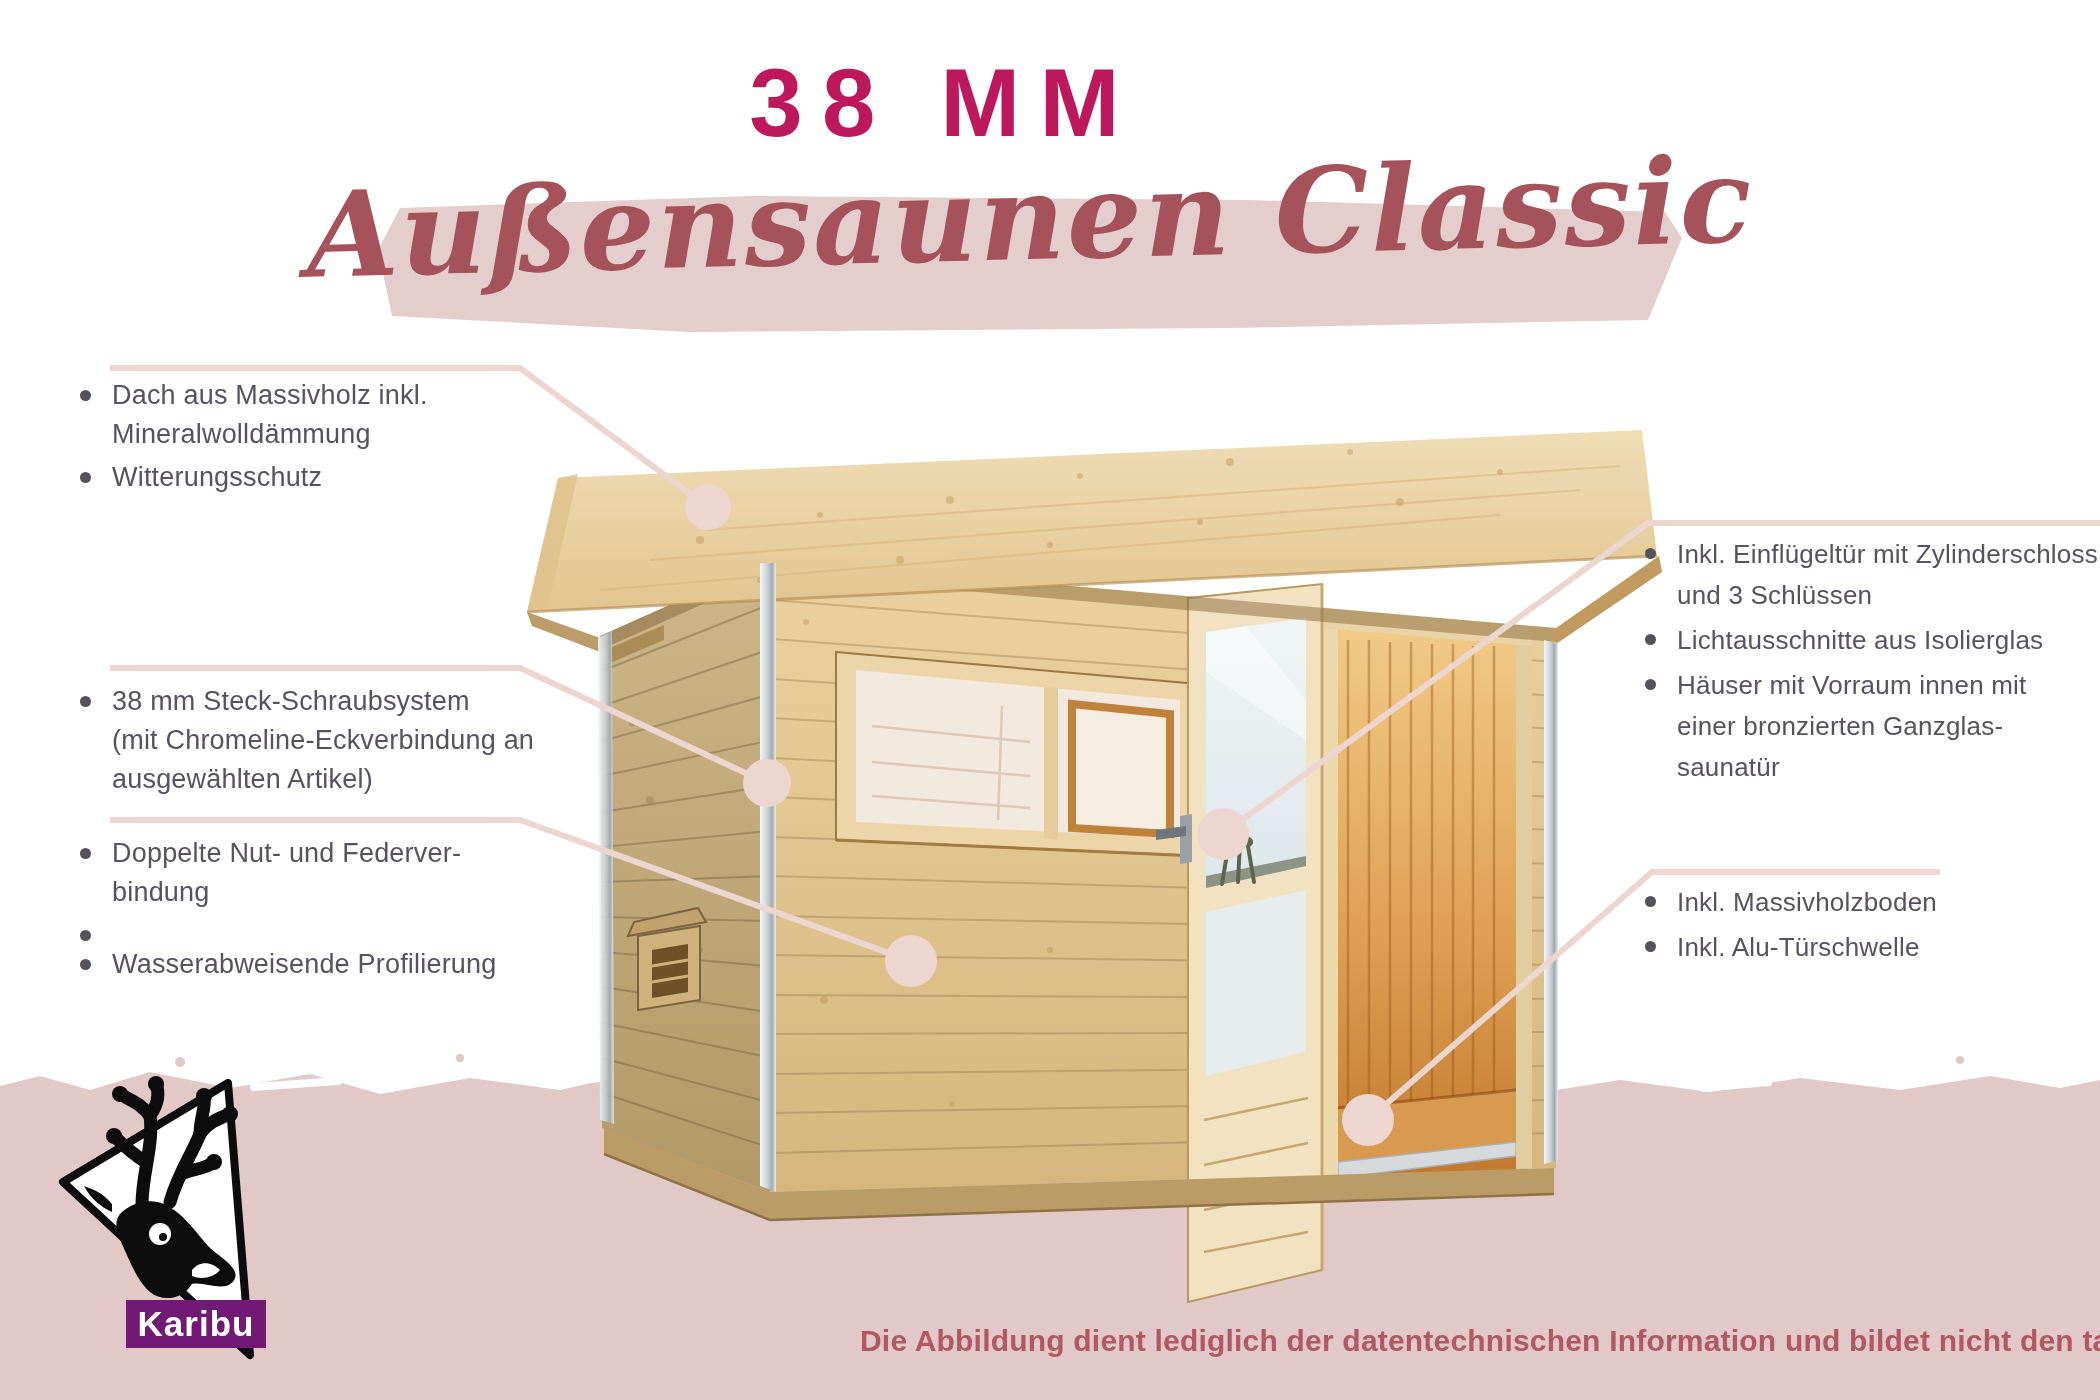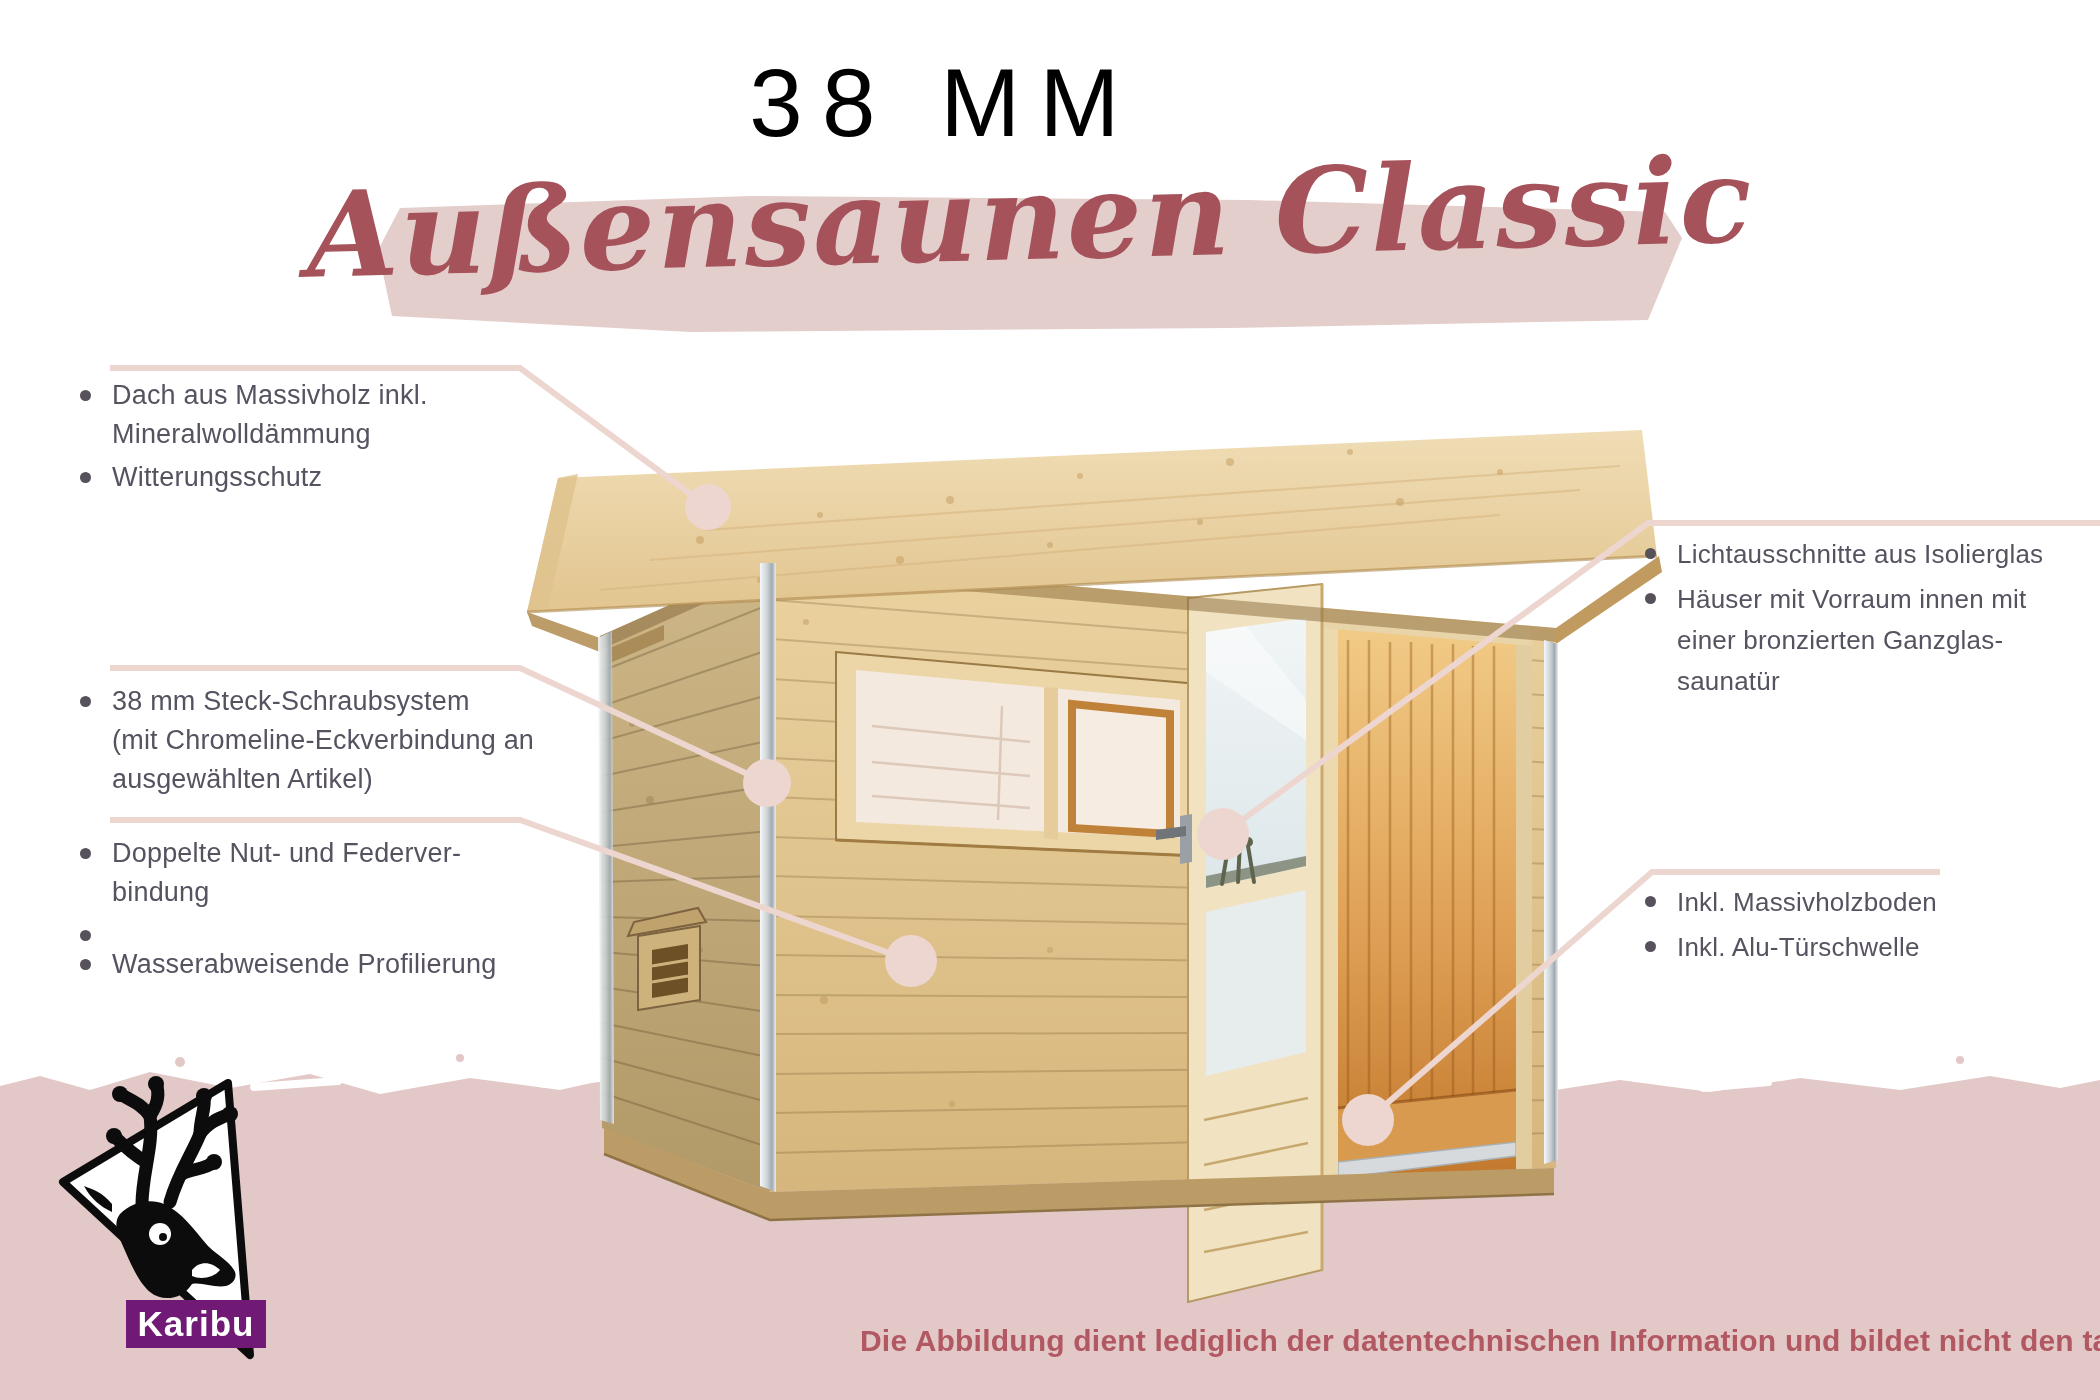--- a/index.html
+++ b/index.html
@@ -1,21 +1,21 @@
 <!DOCTYPE html>
 <html><head>
 <meta charset="utf-8">
 <style>
   html,body{margin:0;padding:0;}
   body{width:2100px;height:1400px;background:#ffffff;font-family:"Liberation Sans",sans-serif;overflow:hidden;}
   .canvas{position:absolute;left:0;top:0;width:2100px;height:1400px;}
   .bg-svg{position:absolute;left:0;top:0;width:2100px;height:1400px;}
 
   .title38{position:absolute;left:0;top:48px;width:1888px;text-align:center;
-    font-size:96px;font-weight:400;letter-spacing:.20em;color:#000000;}
+    font-size:96px;font-weight:700;letter-spacing:.20em;color:#be185d;}
   .banner{position:absolute;left:300px;top:140px;width:1460px;height:220px;}
   .brush{position:absolute;left:60px;top:48px;width:1340px;height:160px;}
   .script-title{position:absolute;left:0;top:8px;width:1460px;text-align:center;
     font-family:"DejaVu Serif",serif;font-style:italic;font-weight:700;
     font-size:118px;color:#a5525b;transform:rotate(-1.4deg);letter-spacing:2px;}
 
   ul.feat{list-style:none;margin:0;padding:0;position:absolute;}
   ul.feat li{display:flex;align-items:flex-start;margin:0 0 4px 0;}
   .bullet{flex:0 0 32px;padding-top:14px;}
   .bullet::before{content:"";display:block;width:11px;height:11px;border-radius:50%;background:#56515b;}
@@ -265,20 +265,27 @@
       <span class="ltxt">
           <div>Wasserabweisende Profilierung</div>
         </span>
     </li>
   </ul>
 
   <ul class="feat" id="fl-door">
     <li>
       <span class="bullet"></span>
       <span class="ltxt">
+        <div>Inkl. Einflügeltür mit Zylinderschloss</div>
+        <div>und 3 Schlüssen</div>
+      </span>
+    </li>
+    <li>
+      <span class="bullet"></span>
+      <span class="ltxt">
           <div>Lichtausschnitte aus Isolierglas</div>
         </span>
     </li>
     <li>
       <span class="bullet"></span>
       <span class="ltxt">
         <div>Häuser mit Vorraum innen mit</div>
         <div>einer bronzierten Ganzglas-</div>
         <div>saunatür</div>
       </span>

